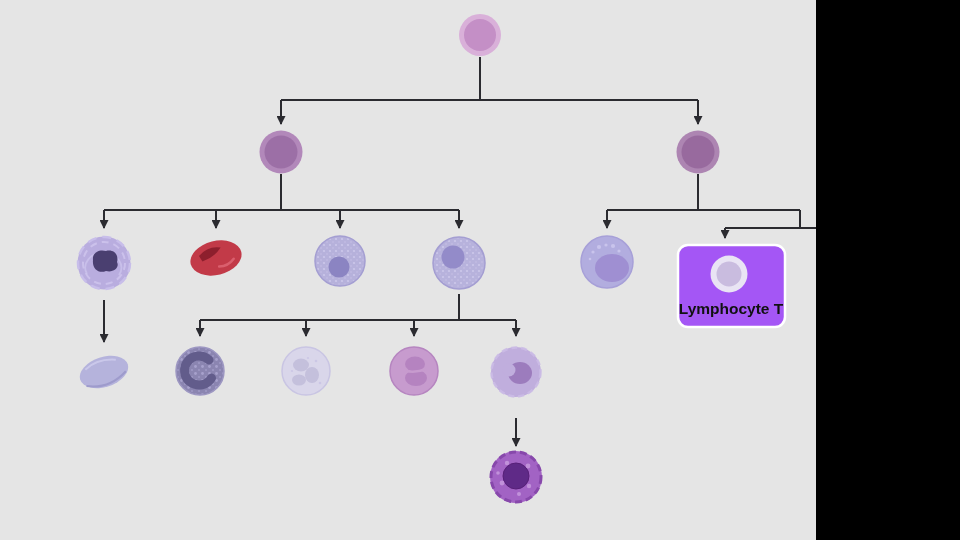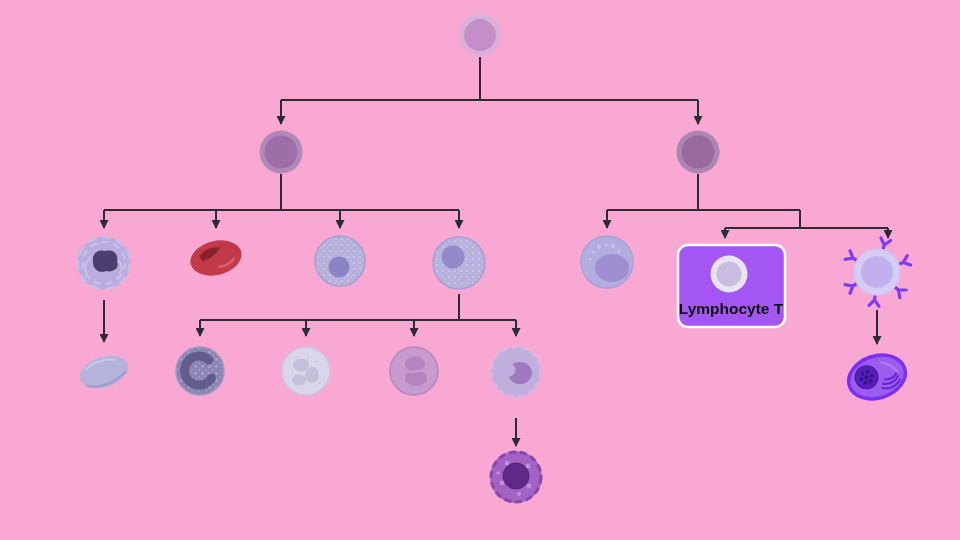--- a/index.html
+++ b/index.html
@@ -1,16 +1,16 @@
 <!DOCTYPE html>
 <html><head>
 <meta charset="utf-8">
 <style>
   html,body{margin:0;padding:0;background:#000;}
-  .stage{position:relative;width:960px;height:540px;background:#f9a8d4;overflow:hidden;}
+  .stage{position:relative;width:816px;height:540px;background:#e5e5e5;overflow:hidden;}
   svg{display:block;}
   .card-label{font-family:"Liberation Sans",sans-serif;font-weight:600;}
 </style>
 </head>
 <body>
 
 <div class="stage">
 <svg width="960" height="540" viewBox="0 0 960 540">
   <defs>
     <marker id="ah" viewBox="0 0 9 9" markerWidth="9" markerHeight="9" refX="8" refY="4.5" orient="auto" markerUnits="userSpaceOnUse">

